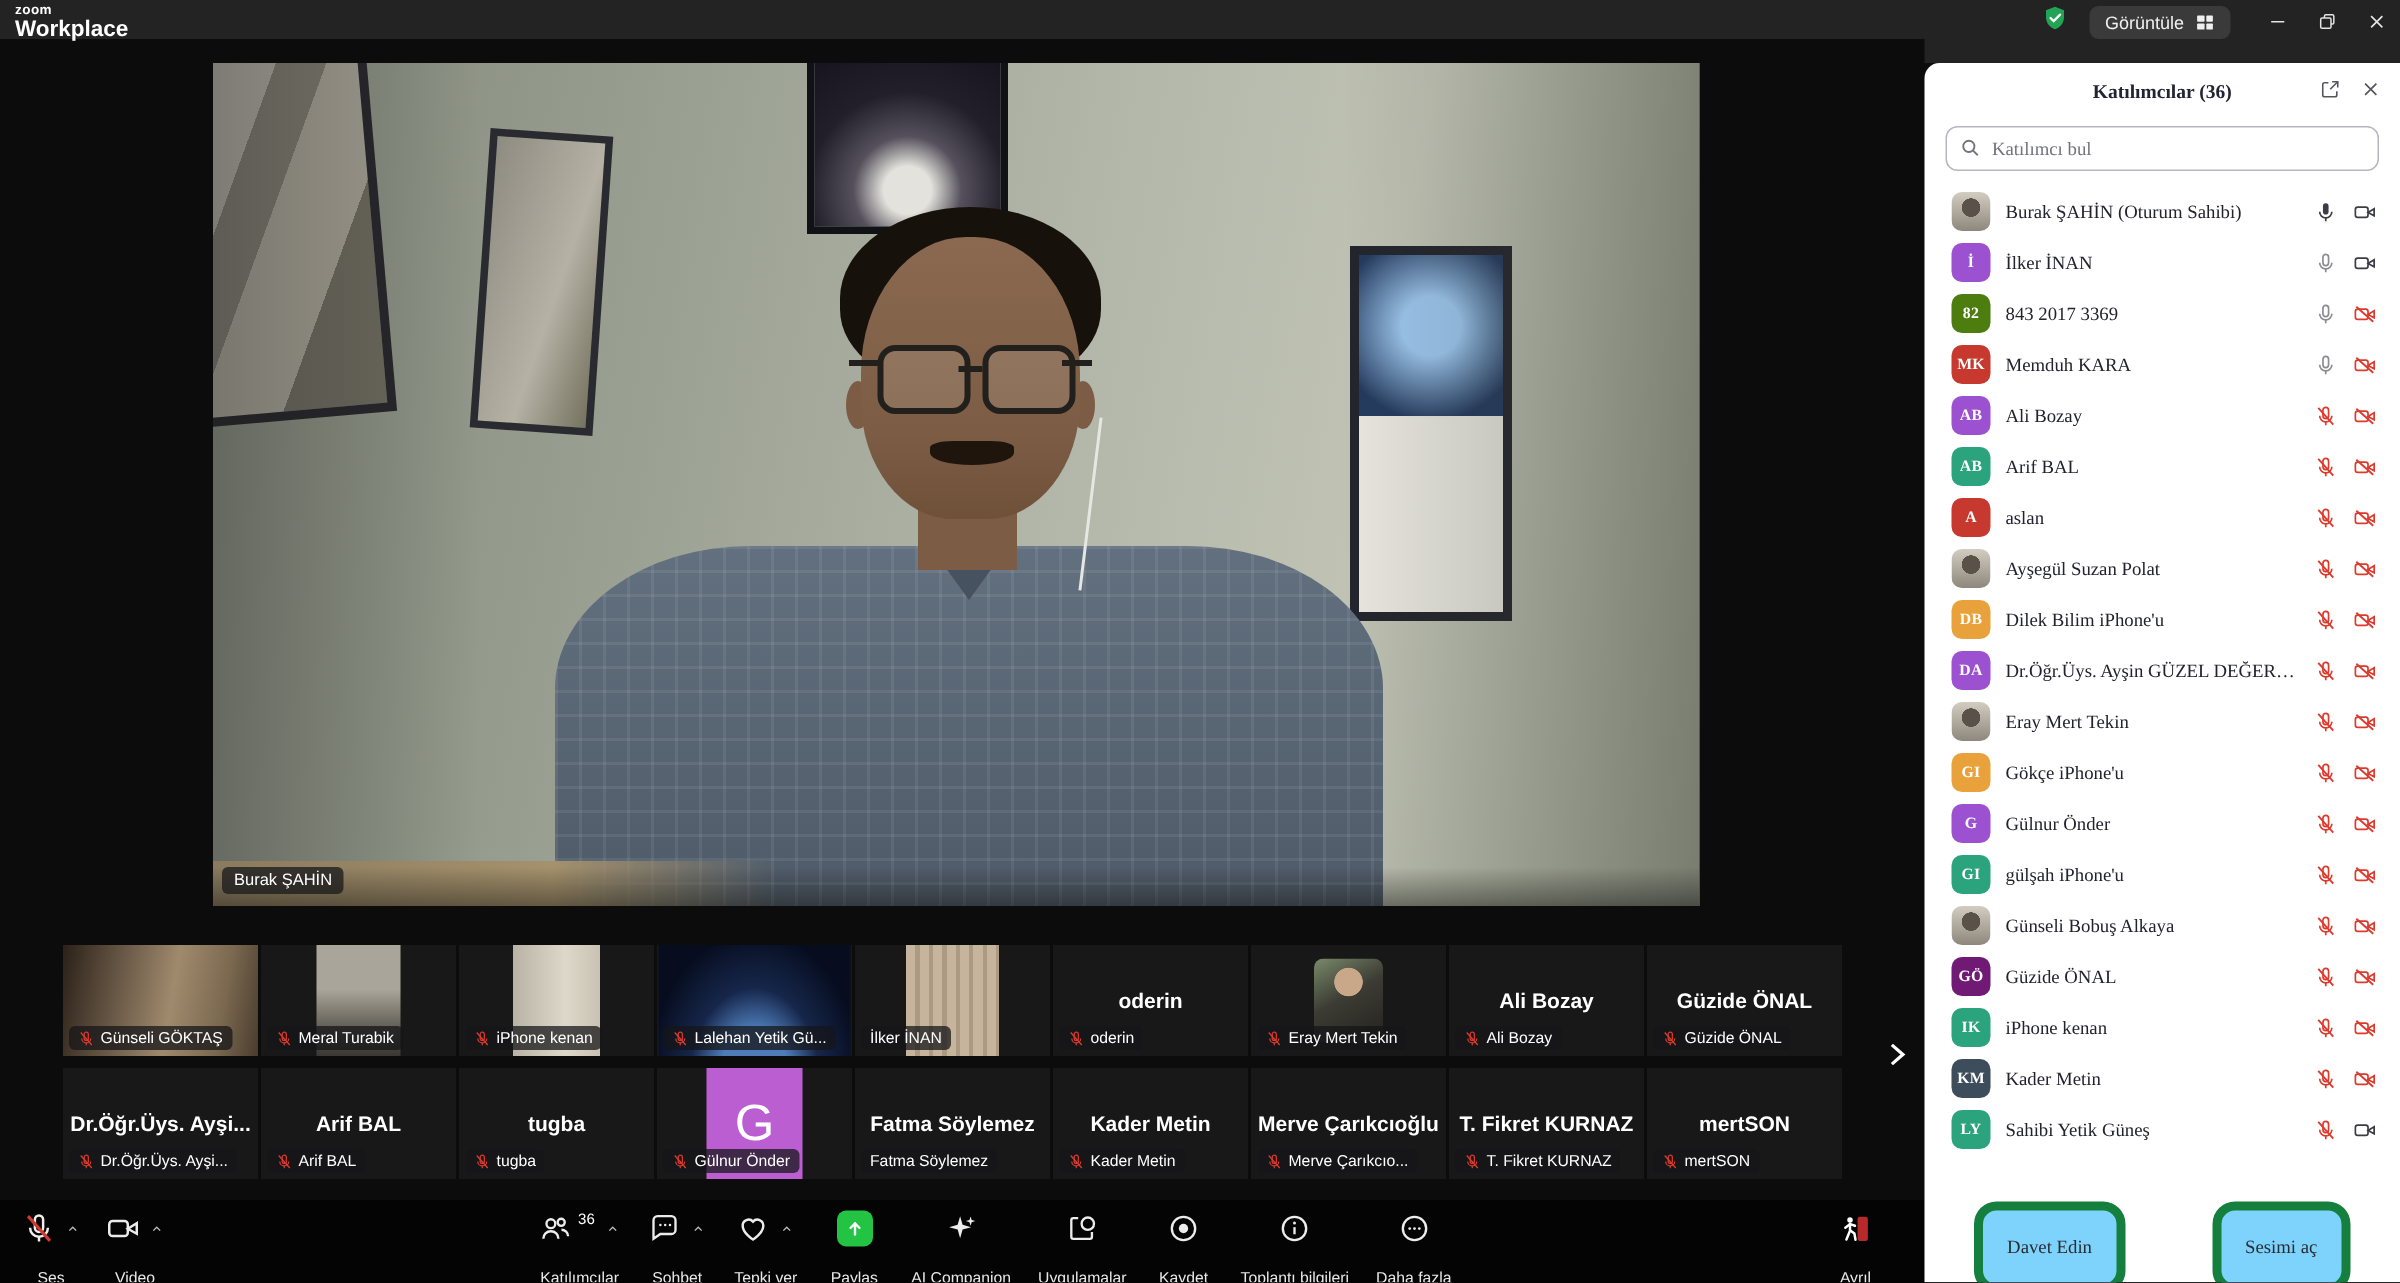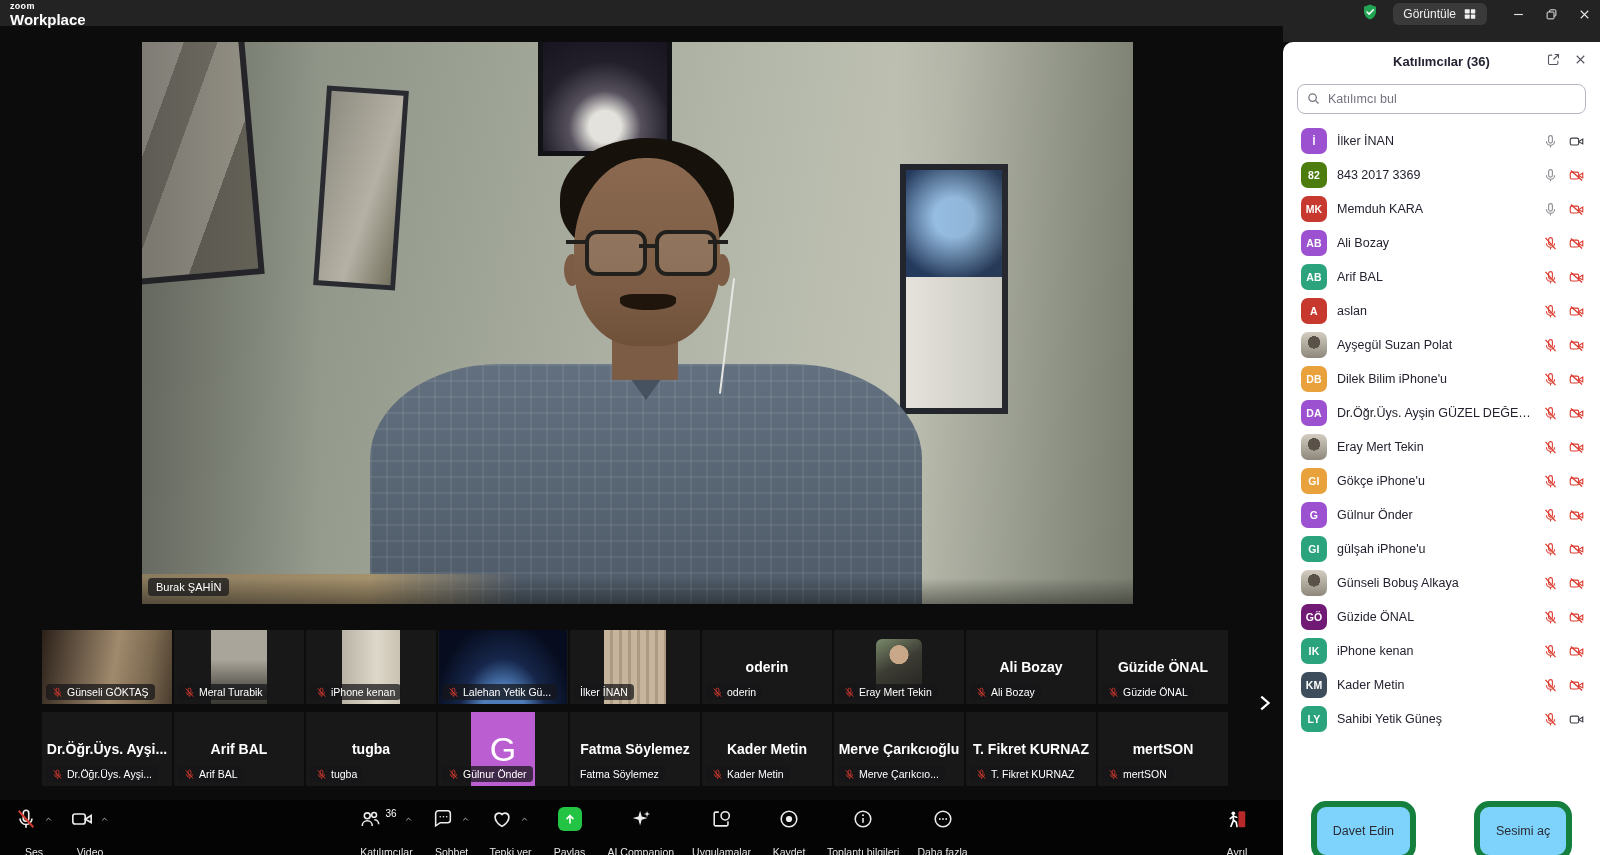--- a/index.html
+++ b/index.html
@@ -97,21 +97,21 @@
   .tool-top .main-ic svg{width:22px;height:22px;}
   .tool-label{font-size:10.5px;color:#e8e8e8;white-space:nowrap;}
   .tool .caret{color:#bdbdbd;}
   .tool .caret svg{width:11px;height:11px;}
   .badge36{font-size:10px;color:#fff;margin-left:-2px;align-self:flex-start;margin-top:1px;}
   .ic-share{background:#23c343;border-radius:6px;width:24px;height:24px;display:flex;align-items:center;justify-content:center;}
   .ic-share svg{width:16px;height:16px;}
 
   
   .panel{position:absolute;left:1283px;top:42px;width:317px;height:813px;background:#fff;
-        border-top-left-radius:10px;display:flex;flex-direction:column;z-index:6;box-sizing:border-box;}
+        border-top-left-radius:10px;display:flex;flex-direction:column;z-index:6;box-sizing:border-box;font-family:Liberation Serif, serif;}
   .panel-header{position:relative;height:34px;display:flex;align-items:center;justify-content:center;margin-top:2px;}
   .panel-title{font-size:13px;font-weight:bold;color:#232333;}
   .panel-actions{position:absolute;right:12px;top:8px;display:flex;gap:12px;color:#55555f;}
   .panel-actions .ic svg{width:15px;height:15px;}
   .search-wrap{position:relative;margin:6px 14px 8px 14px;}
   .search-input{width:100%;height:30px;box-sizing:border-box;border:1px solid #b6b6c2;border-radius:8px;
         padding:0 8px 0 30px;font-size:12.5px;color:#701a75;font-family:inherit;background:#fff;outline:none;}
   .search-input::placeholder{color:#73737f;}
   .search-ic{position:absolute;left:9px;top:7px;color:#73737f;}
   .search-ic svg{width:15px;height:15px;}
@@ -656,20 +656,39 @@
       <span class="search-ic ic">
           <svg viewBox="0 0 24 24" fill="none" stroke="currentColor" stroke-width="2">
             <circle cx="10.5" cy="10.5" r="6"></circle>
             <line x1="15" y1="15" x2="20" y2="20"></line>
           </svg>
         </span>
       <input class="search-input" type="text" placeholder="Katılımcı bul" style="">
     </div>
     <div class="p-list" id="p-list">
         <div class="p-row">
+          <span class="p-avatar photo"></span>
+          <span class="p-name">Burak ŞAHİN (Oturum Sahibi)</span>
+          <span class="p-icons">
+            <span class="ic dark">
+              <svg viewBox="0 0 24 24">
+                <rect x="9" y="2.5" width="6" height="12" rx="3" fill="currentColor"></rect>
+                <path d="M5.5 11.5a6.5 6.5 0 0 0 13 0" fill="none" stroke="currentColor" stroke-width="1.8"></path>
+                <line x1="12" y1="18.2" x2="12" y2="21.5" stroke="currentColor" stroke-width="1.8"></line>
+              </svg>
+            </span>
+            <span class="ic dark">
+              <svg viewBox="0 0 24 24" fill="none" stroke="currentColor" stroke-width="1.8">
+                <rect x="2" y="6.5" width="13.5" height="11" rx="2.5"></rect>
+                <path d="M15.5 12.2l6.5-4v7.6z"></path>
+              </svg>
+            </span>
+          </span>
+        </div>
+        <div class="p-row">
           <span class="p-avatar" style="background:#9b51d0">İ</span>
           <span class="p-name">İlker  İNAN</span>
           <span class="p-icons">
             <span class="ic gray">
               <svg viewBox="0 0 24 24" fill="none" stroke="currentColor" stroke-width="1.8">
                 <rect x="9" y="2.5" width="6" height="12" rx="3"></rect>
                 <path d="M5.5 11.5a6.5 6.5 0 0 0 13 0"></path>
                 <line x1="12" y1="18.2" x2="12" y2="21.5"></line>
               </svg>
             </span>

